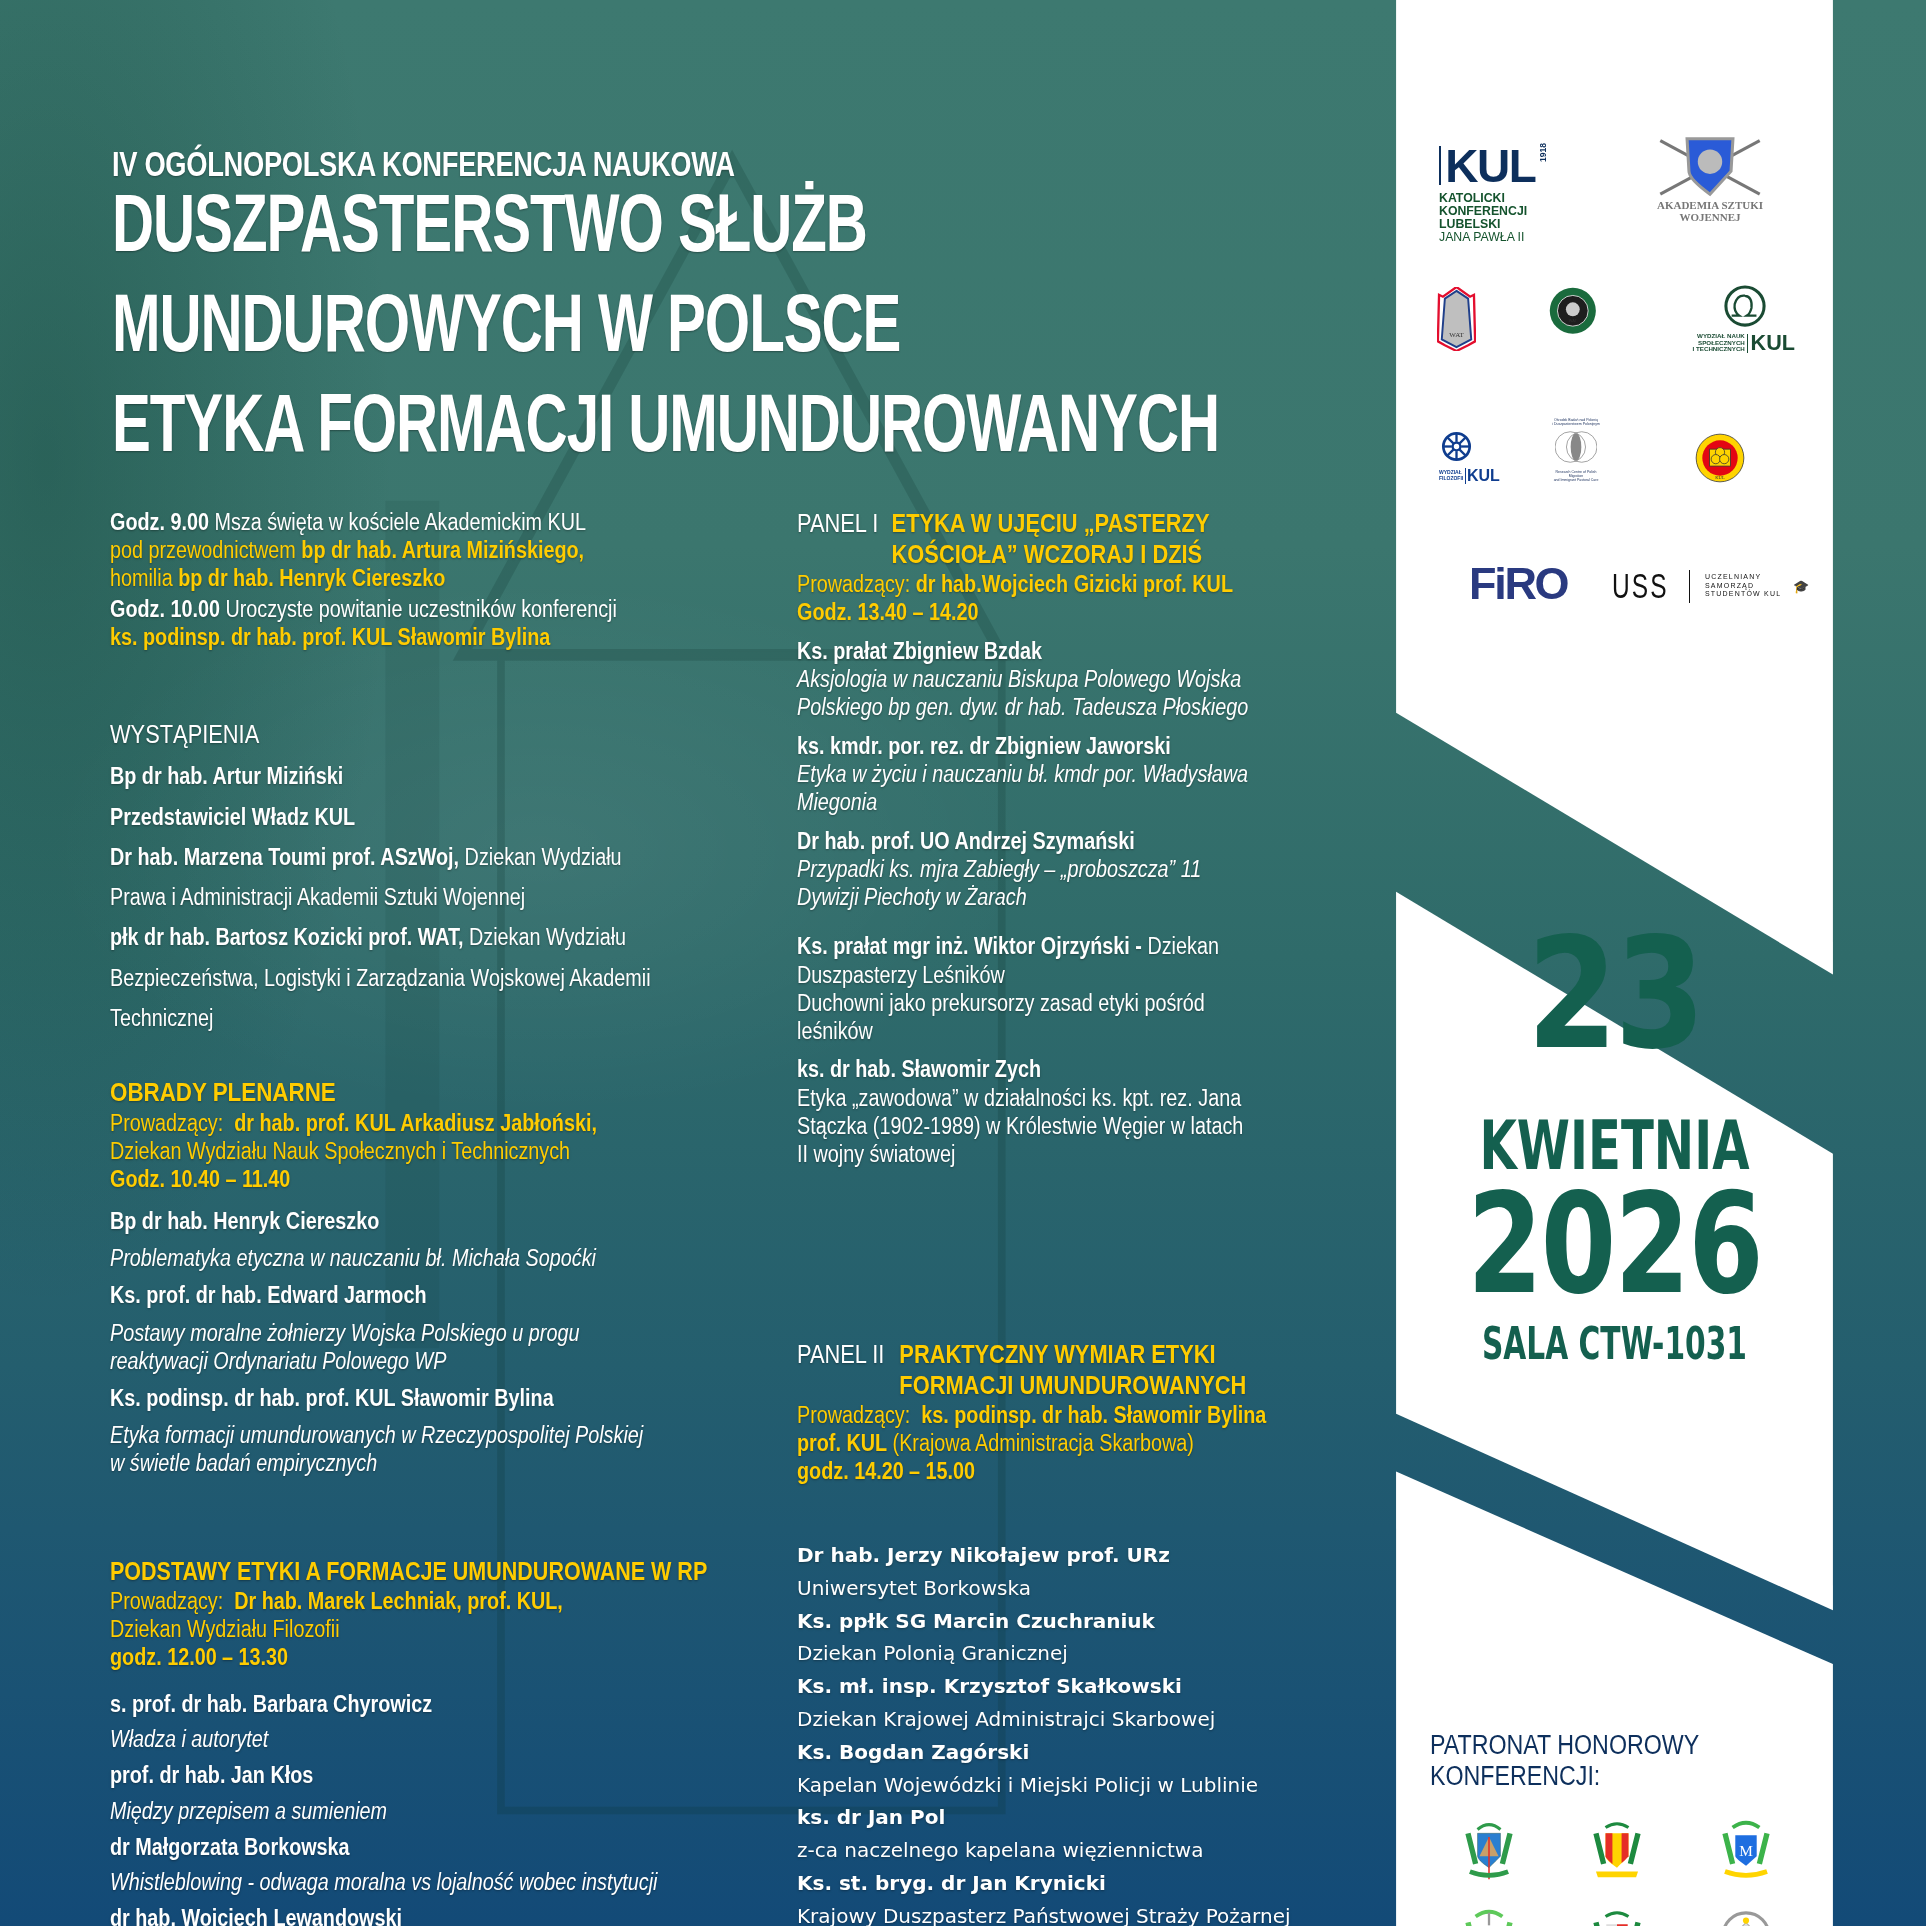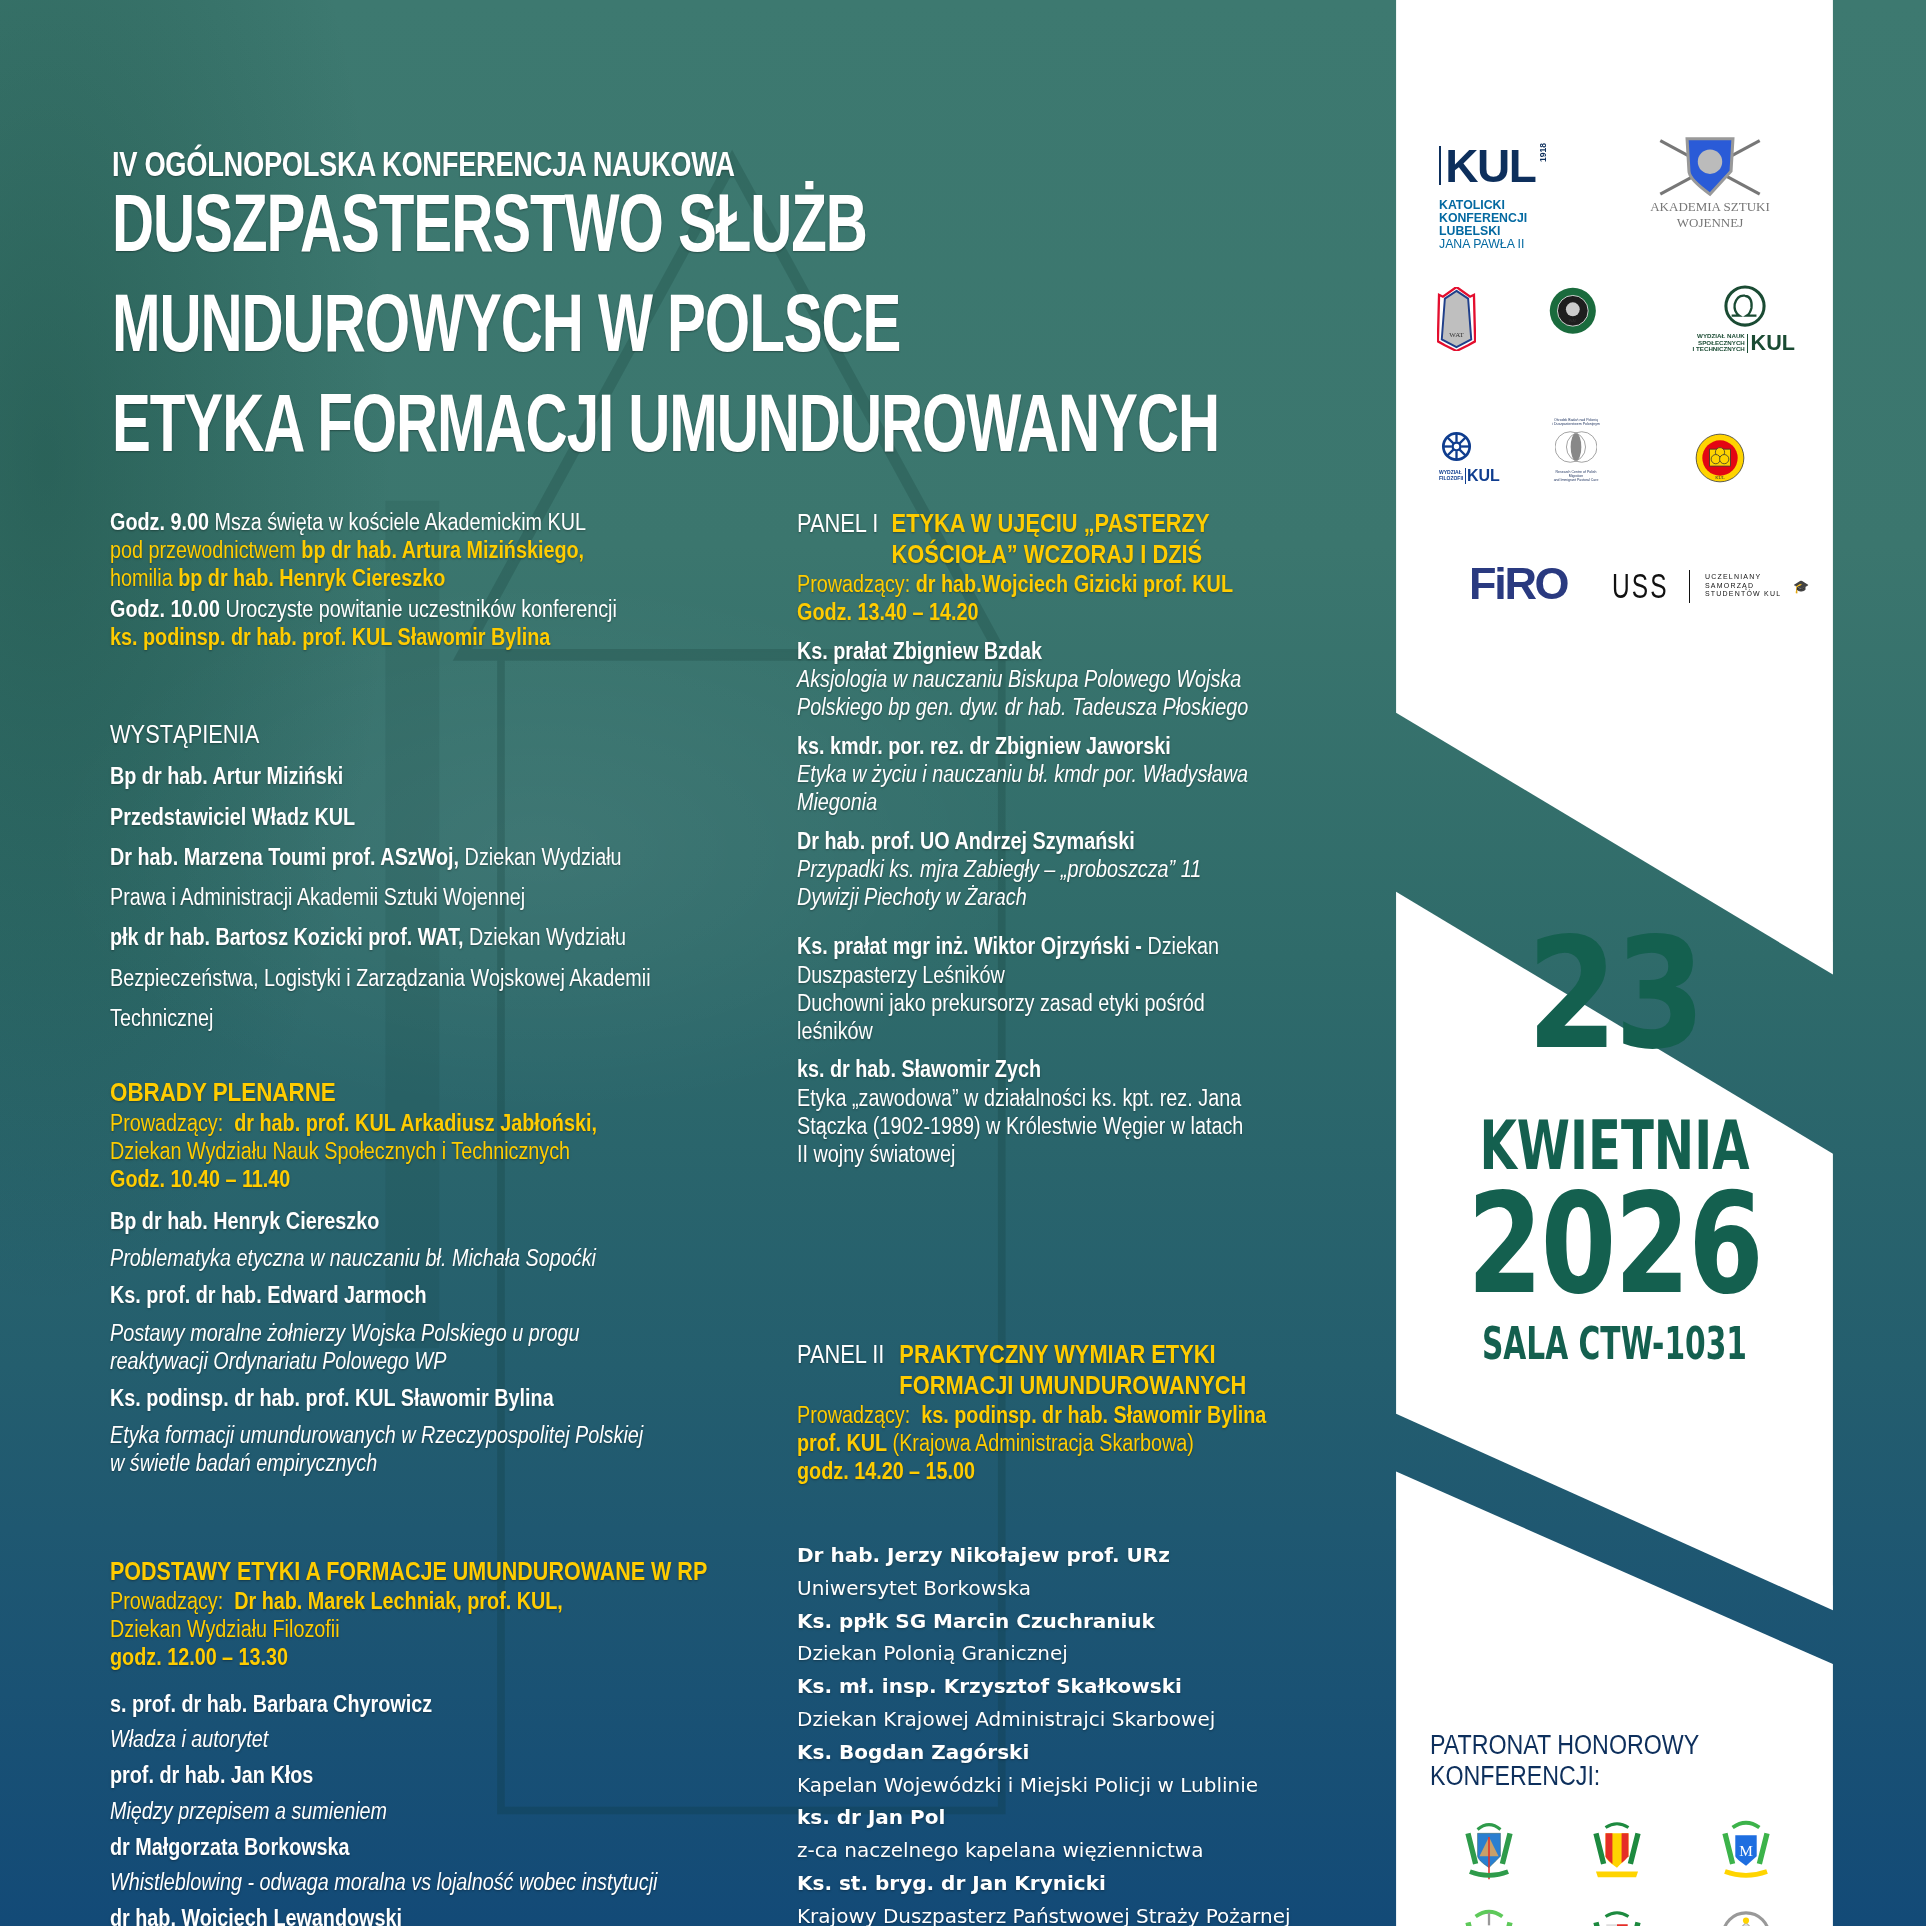--- a/index.html
+++ b/index.html
@@ -158,36 +158,36 @@
   <span class="line">Krajowy Duszpasterz Państwowej Straży Pożarnej</span>
 
 </div>
 
 <div class="logo" style="left:1439px;top:143px;">
   <div style="display:flex;align-items:flex-start;">
     <div style="width:2.3px;height:39px;background:#0d2f5c;margin-right:3.9px;margin-top:3.1px;"></div>
     <span style="font-size:46px;font-weight:bold;color:#0d2f5c;line-height:1;letter-spacing:-1.5px;">KUL</span>
     <span style="font-size:8.5px;font-weight:bold;color:#0d2f5c;writing-mode:vertical-rl;transform:rotate(180deg);margin-left:2.3px;">1918</span>
   </div>
-  <div style="font-size:12.3px;font-weight:bold;color:#0369a1;line-height:1.05;margin-top:10px;">
+  <div style="font-size:12.3px;font-weight:bold;color:#14532d;line-height:1.05;margin-top:3px;">
     <span class="line">KATOLICKI</span>
     <span class="line">KONFERENCJI</span>
     <span class="line">LUBELSKI</span>
     <span class="line" style="font-weight:normal">JANA PAWŁA II</span>
   </div>
 </div>
 
 <div class="logo" style="left:1633px;top:133px;width:154px;text-align:center;">
   <svg width="116" height="65" viewBox="0 0 300 170">
     <line x1="20" y1="20" x2="280" y2="160" stroke="#777" stroke-width="8"></line>
     <line x1="280" y1="20" x2="20" y2="160" stroke="#777" stroke-width="8"></line>
     <path d="M90 15 L210 15 L205 100 Q150 160 150 160 Q95 120 95 100 Z" fill="#2a5bd7" stroke="#999" stroke-width="8"></path>
     <circle cx="150" cy="75" r="32" fill="#bbb"></circle>
   </svg>
-  <div style="font-family:'Liberation Serif',serif;font-size:13px;color:#777;">AKADEMIA SZTUKI WOJENNEJ</div>
+  <div style="font-family:'Liberation Serif',serif;font-size:11px;color:#777;font-weight:bold;">AKADEMIA SZTUKI WOJENNEJ</div>
 </div>
 
 <div class="logo" style="left:1437px;top:287px;">
   <svg width="39" height="64" viewBox="0 0 100 165">
     <path d="M50 0 L85 25 L95 20 L98 140 L80 150 L50 165 L20 150 L2 140 L5 20 L15 25 Z" fill="#fff" stroke="#e30e2e" stroke-width="6"></path>
     <path d="M50 10 L80 30 L88 135 L50 155 L12 135 L20 30 Z" fill="#bfbfbf" stroke="#1f3f8a" stroke-width="5"></path>
     <text x="50" y="130" font-size="18" text-anchor="middle" font-family="Liberation Serif,serif" fill="#333">WAT</text>
   </svg>
 </div>
 <div class="logo" style="left:1549px;top:287px;">

